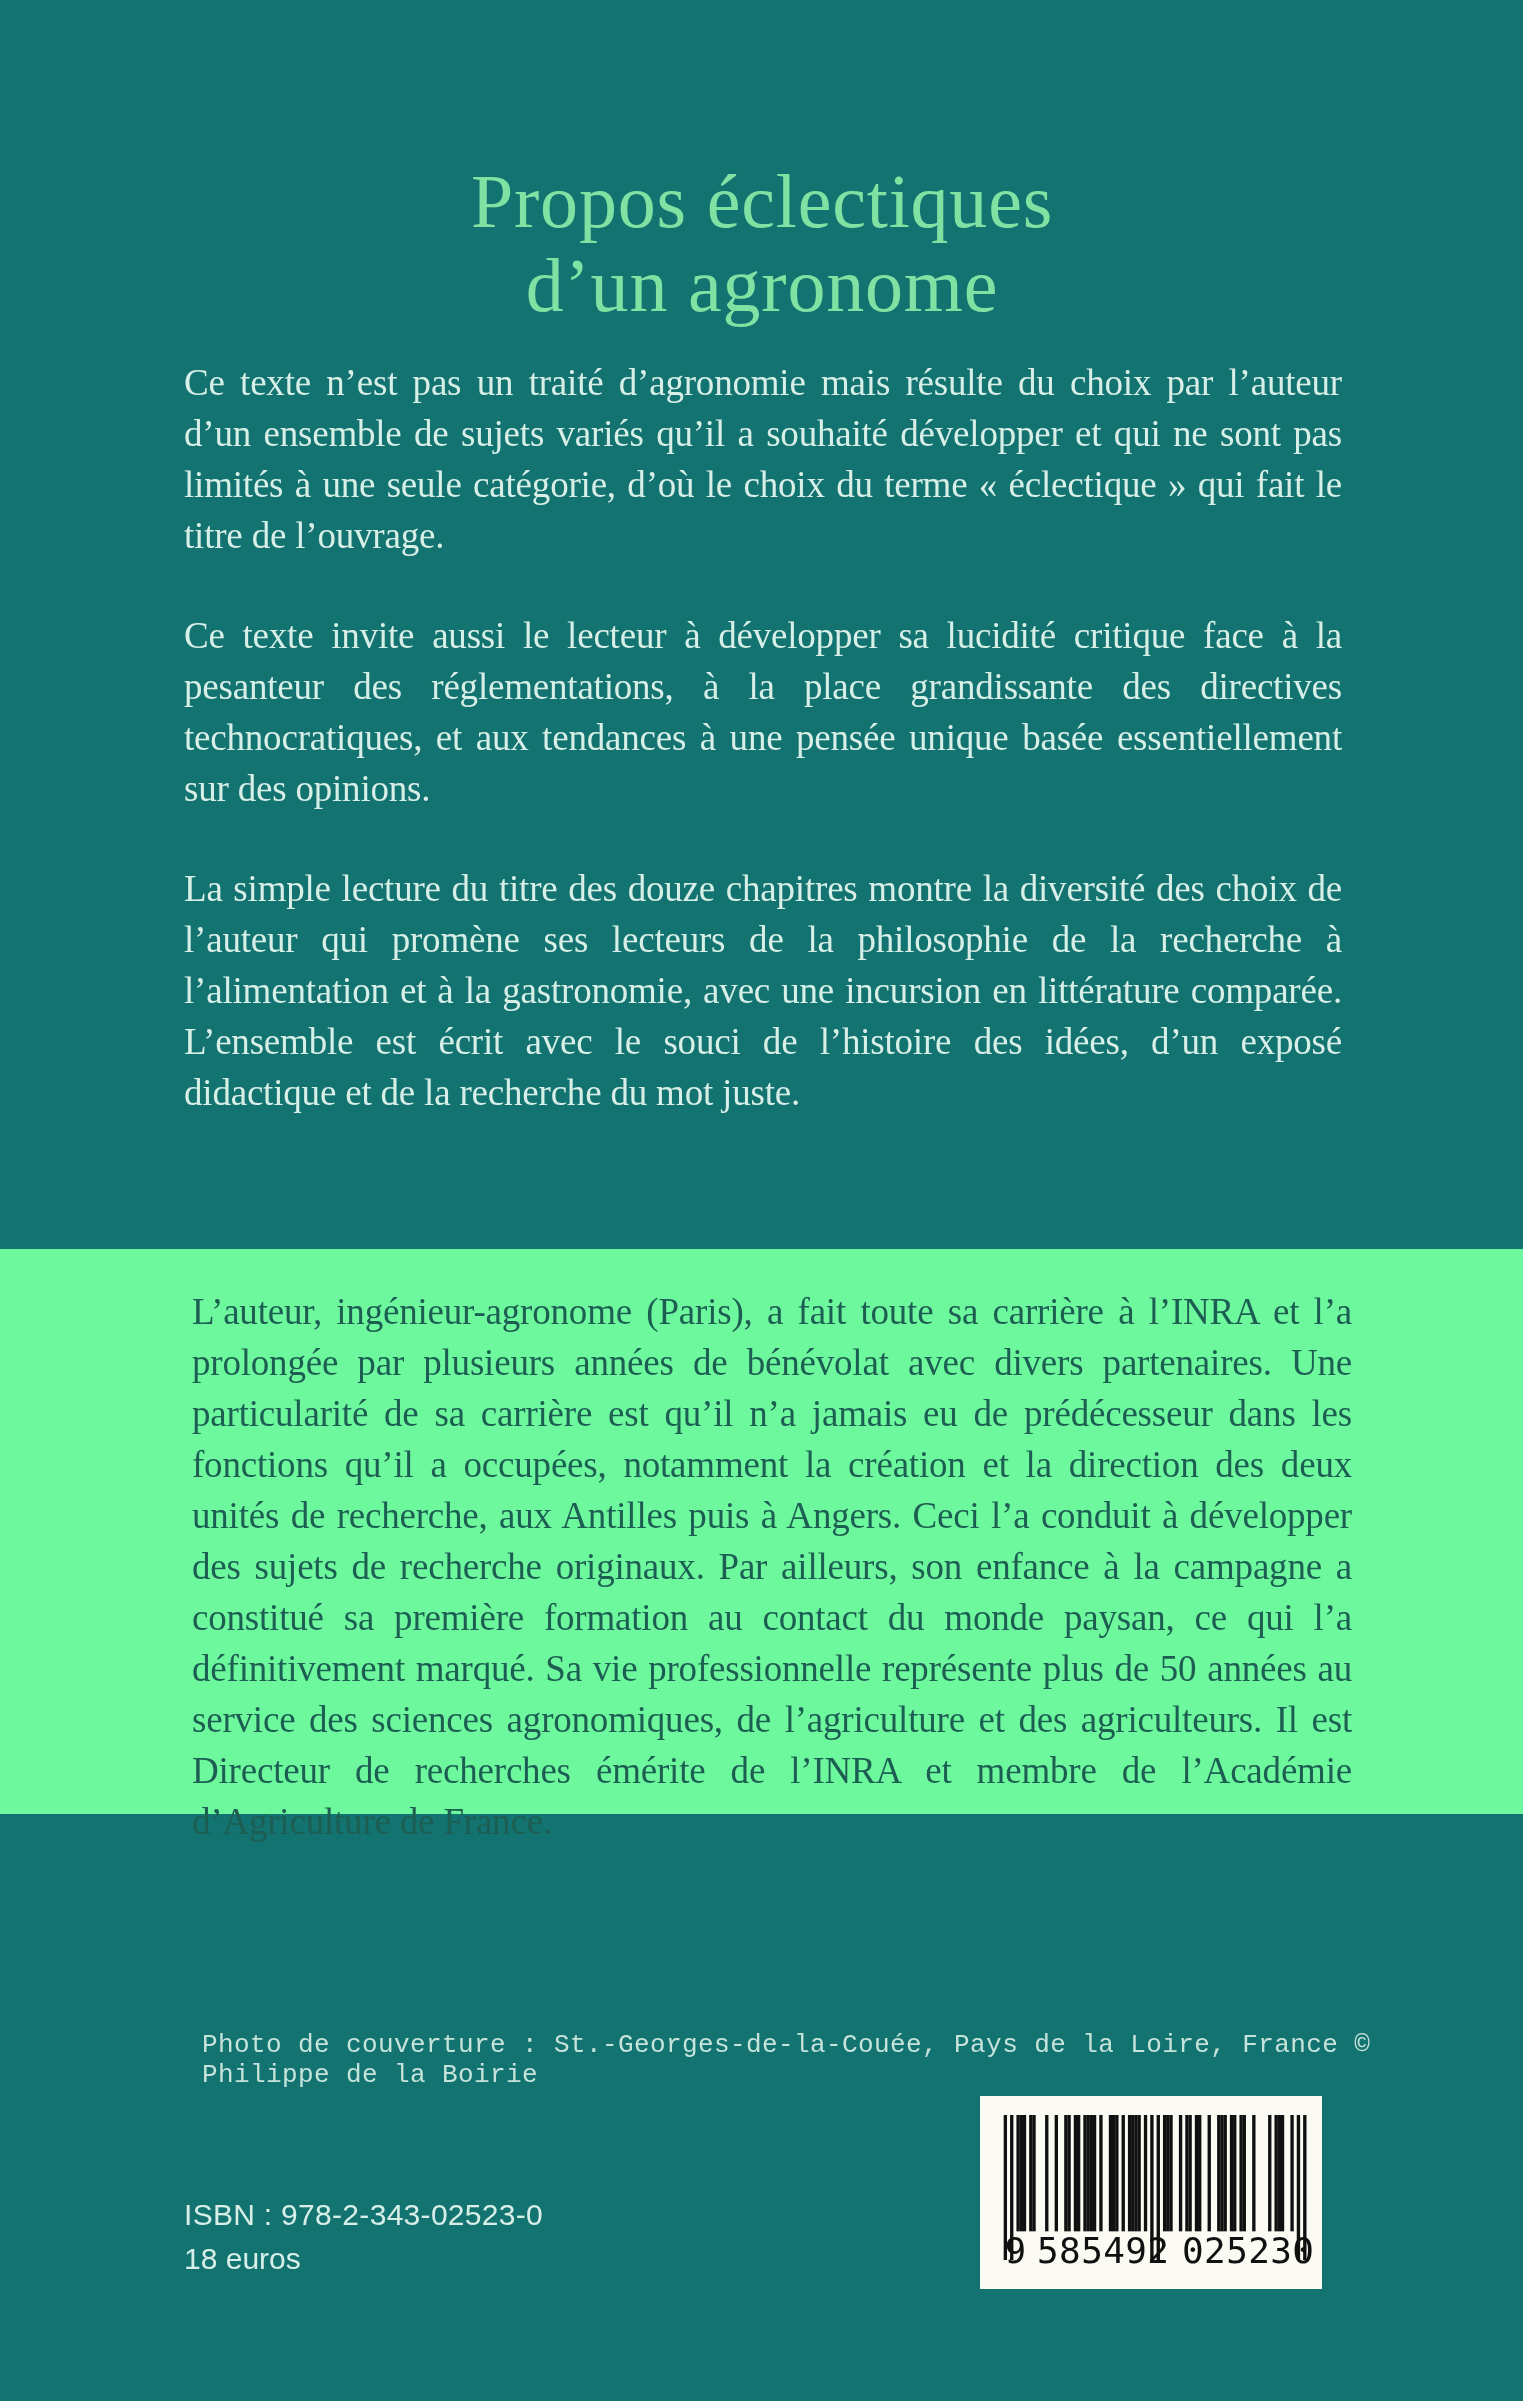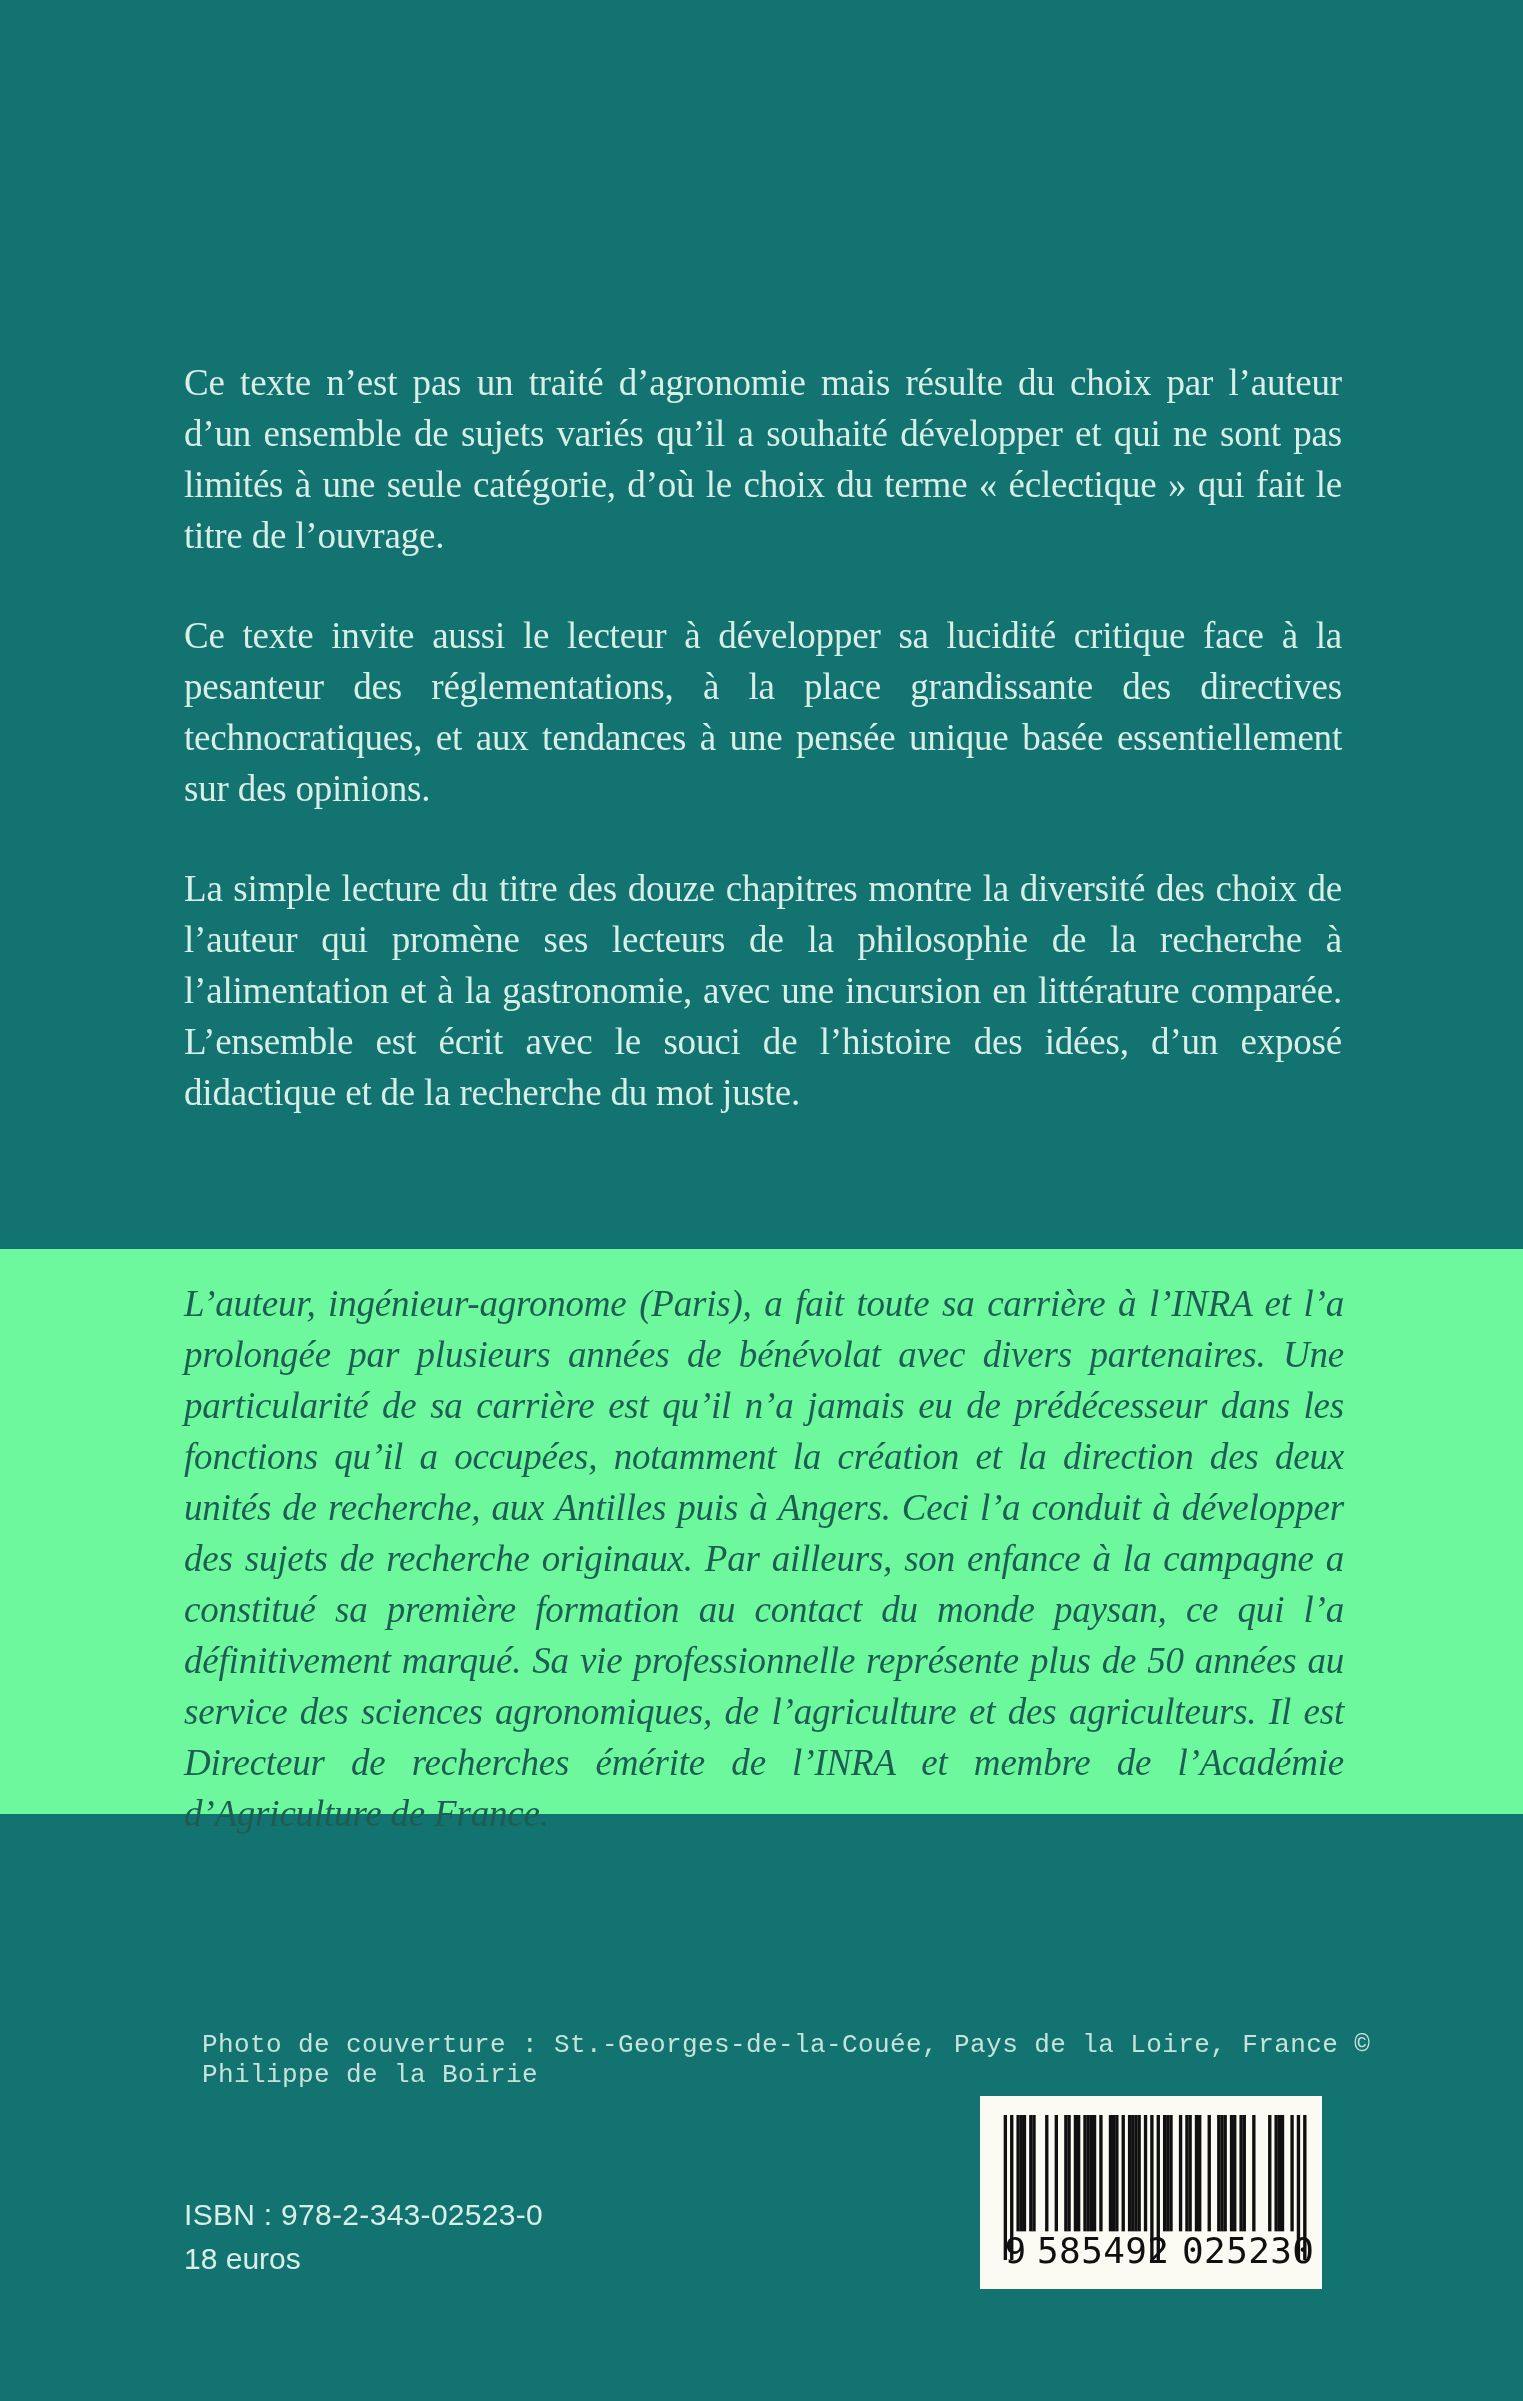--- a/index.html
+++ b/index.html
@@ -22,22 +22,21 @@
     color:var(--body_text,#d8efe8);
     font-size:37px;line-height:51px;
     text-align:justify;letter-spacing:-0.2px;
   }
   .synopsis p{margin:0 0 49px 0;}
   .bio-band{
     position:absolute;left:0;top:1249px;width:100%;height:565px;
     background:var(--band,#6df89d);
   }
   .bio{
-    position:absolute;left:184px;top:29px;width:1160px;margin:0;
-    font-style:italic;
+    position:absolute;left:184px;top:29px;width:1160px;margin:8px;
     color:var(--bio_text,#1d5e53);
     font-size:37px;line-height:51px;
     text-align:justify;letter-spacing:-0.2px;
   }
   .credit{
     position:absolute;left:188px;top:2016px;margin:14px;
     font-size:26px;letter-spacing:0.4px;
     color:var(--credit_text,#c6e3db);
     font-family:Liberation Mono, monospace;
   }
@@ -61,20 +60,24 @@
   }
   .bd-left{left:24.5px;}
   .bd-g1{left:57px;}
   .bd-g2{left:202px;}
 </style>
 </head>
 <body>
 
 <div class="cover" style="--bg: #137370; --band: #6df89d; --title: #7fe2a2; --body_text: #d8efe8; --bio_text: #1d5e53; --credit_text: #c6e3db; --barcode_bg: #fbfbf4;">
 
+  <h1 class="title">
+    <span>Propos éclectiques</span>
+    <span>d’un agronome</span>
+  </h1>
 
   <div class="synopsis">
     <p>Ce texte n’est pas un traité d’agronomie mais résulte du choix par l’auteur d’un ensemble de sujets variés qu’il a souhaité développer et qui ne sont pas limités à une seule catégorie, d’où le choix du terme « éclectique » qui fait le titre de l’ouvrage.</p>
     <p>Ce texte invite aussi le lecteur à développer sa lucidité critique face à la pesanteur des réglementations, à la place grandissante des directives technocratiques, et aux tendances à une pensée unique basée essentiellement sur des opinions.</p>
     <p>La simple lecture du titre des douze chapitres montre la diversité des choix de l’auteur qui promène ses lecteurs de la philosophie de la recherche à l’alimentation et à la gastronomie, avec une incursion en littérature comparée. L’ensemble est écrit avec le souci de l’histoire des idées, d’un exposé didactique et de la recherche du mot juste.</p>
   </div>
 
   <div class="bio-band">
     <p class="bio">L’auteur, ingénieur-agronome (Paris), a fait toute sa carrière à l’INRA et l’a prolongée par plusieurs années de bénévolat avec divers partenaires. Une particularité de sa carrière est qu’il n’a jamais eu de prédécesseur dans les fonctions qu’il a occupées, notamment la création et la direction des deux unités de recherche, aux Antilles puis à Angers. Ceci l’a conduit à développer des sujets de recherche originaux. Par ailleurs, son enfance à la campagne a constitué sa première formation au contact du monde paysan, ce qui l’a définitivement marqué. Sa vie professionnelle représente plus de 50 années au service des sciences agronomiques, de l’agriculture et des agriculteurs. Il est Directeur de recherches émérite de l’INRA et membre de l’Académie d’Agriculture de France.</p>
   </div>

